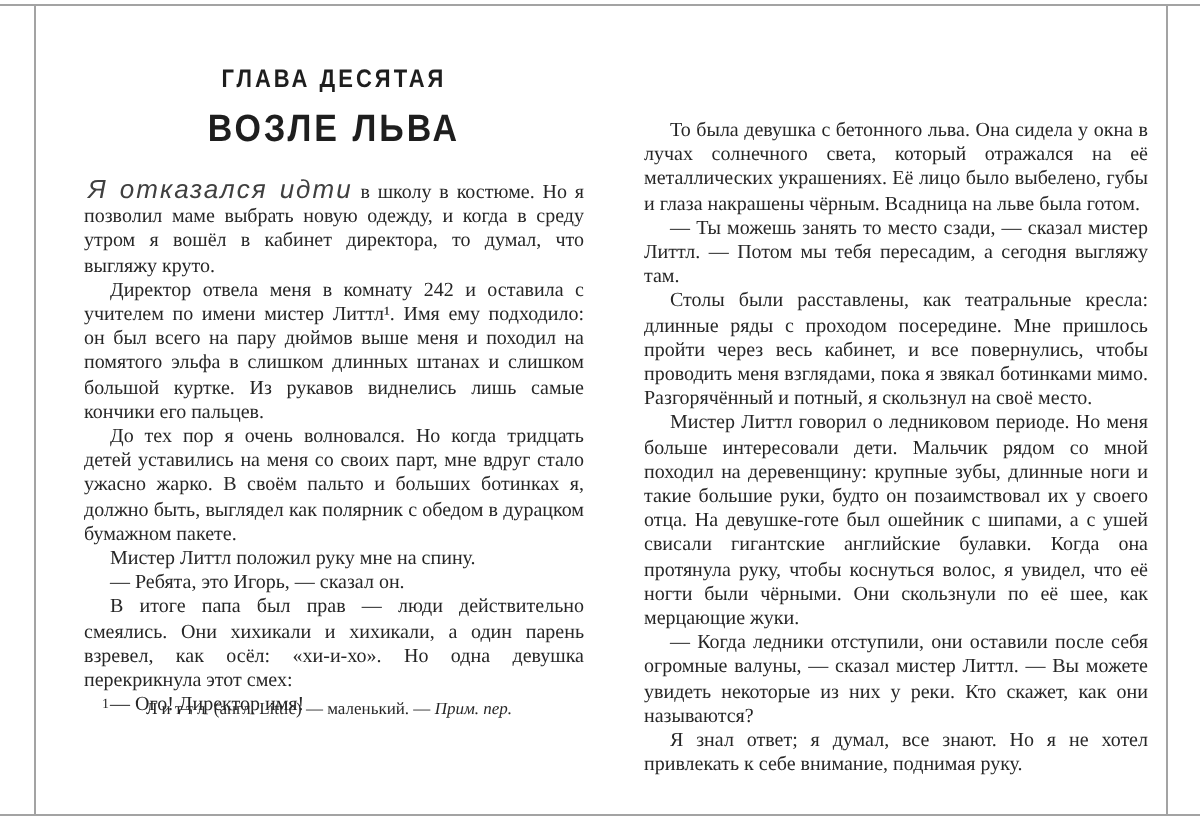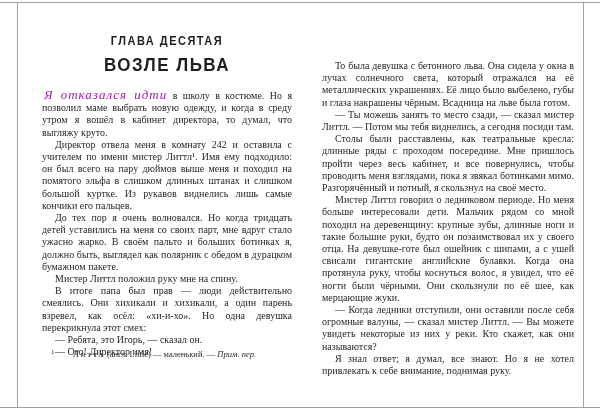--- a/index.html
+++ b/index.html
@@ -48,25 +48,25 @@
     font-size: 10px;
     line-height: 12.2px;
     text-align: justify;
     text-align-last: left;
     text-indent: 13px;
     hyphens: auto;
     -webkit-hyphens: auto;
   }
   .bodytext p.opener { text-indent: 2px; }
   .opener-script {
-    font-family: Liberation Serif, serif;
+    font-family: Liberation Sans, sans-serif;
     font-style: italic;
     font-size: 13px;
     letter-spacing: 1px;
-    color: #a21caf;
+    color: #404040;
   }
   
   .page-right {
     position: absolute; left: 322px; top: 31px; width: 252px; margin-top: 29px;
   }
   
   .footnote {
     position: absolute; left: 42px; top: 349px; width: 250px;
     font-size: 8.5px; line-height: 10px;
     display: flex;
@@ -95,35 +95,35 @@
 <div class="vline right"></div>
 
 <div class="page-left">
   <div class="chapter-label">ГЛАВА ДЕСЯТАЯ</div>
   <div class="chapter-title">ВОЗЛЕ ЛЬВА</div>
   <div class="bodytext">
     <p class="opener"><span class="opener-script">Я отказался идти</span><span> в школу в костюме. Но я позволил маме выбрать новую одежду, и когда в среду утром я вошёл в кабинет директора, то думал, что выгляжу круто.</span></p>
     <p>Директор отвела меня в комнату 242 и оставила с учителем по имени мистер Литтл¹. Имя ему подходило: он был всего на пару дюймов выше меня и походил на помятого эльфа в слишком длинных штанах и слишком большой куртке. Из рукавов виднелись лишь самые кончики его пальцев.</p>
     <p>До тех пор я очень волновался. Но когда тридцать детей уставились на меня со своих парт, мне вдруг стало ужасно жарко. В своём пальто и больших ботинках я, должно быть, выглядел как полярник с обедом в дурацком бумажном пакете.</p>
     <p>Мистер Литтл положил руку мне на спину.</p>
+    <p>— Ребята, это Игорь, — сказал он.</p>
     <p>В итоге папа был прав — люди действительно смеялись. Они хихикали и хихикали, а один парень взревел, как осёл: «хи-и-хо». Но одна девушка перекрикнула этот смех:</p>
-    <p>— Ребята, это Игорь, — сказал он.</p>
     <p>— Ого! Директор имя!</p>
   </div>
 </div>
 
 <div class="footnote">
   <span class="footnote-marker">1</span>
   <span><span class="footnote-term">Литтл</span><span> (англ. Little) — маленький. — </span><span class="footnote-source">Прим. пер.</span></span>
 </div>
 
 <div class="page-right">
   <div class="bodytext">
     <p>То была девушка с бетонного льва. Она сидела у окна в лучах солнечного света, который отражался на её металлических украшениях. Её лицо было выбелено, губы и глаза накрашены чёрным. Всадница на льве была готом.</p>
-    <p>— Ты можешь занять то место сзади, — сказал мистер Литтл. — Потом мы тебя виднелись, а сегодня посиди там.</p>
+    <p>— Ты можешь занять то место сзади, — сказал мистер Литтл. — Потом мы тебя пересадим, а сегодня выгляжу там.</p>
     <p>Столы были расставлены, как театральные кресла: длинные ряды с проходом посередине. Мне пришлось пройти через весь кабинет, и все повернулись, чтобы проводить меня взглядами, пока я звякал ботинками мимо. Разгорячённый и потный, я скользнул на своё место.</p>
     <p>Мистер Литтл говорил о ледниковом периоде. Но меня больше интересовали дети. Мальчик рядом со мной походил на деревенщину: крупные зубы, длинные ноги и такие большие руки, будто он позаимствовал их у своего отца. На девушке-готе был ошейник с шипами, а с ушей свисали гигантские английские булавки. Когда она протянула руку, чтобы коснуться волос, я увидел, что её ногти были чёрными. Они скользнули по её шее, как мерцающие жуки.</p>
     <p>— Когда ледники отступили, они оставили после себя огромные валуны, — сказал мистер Литтл. — Вы можете увидеть некоторые из них у реки. Кто скажет, как они называются?</p>
     <p>Я знал ответ; я думал, все знают. Но я не хотел привлекать к себе внимание, поднимая руку.</p>
   </div>
 </div>
 
 <div class="pagenum left">48</div>
 <div class="pagenum right">49</div>
 

